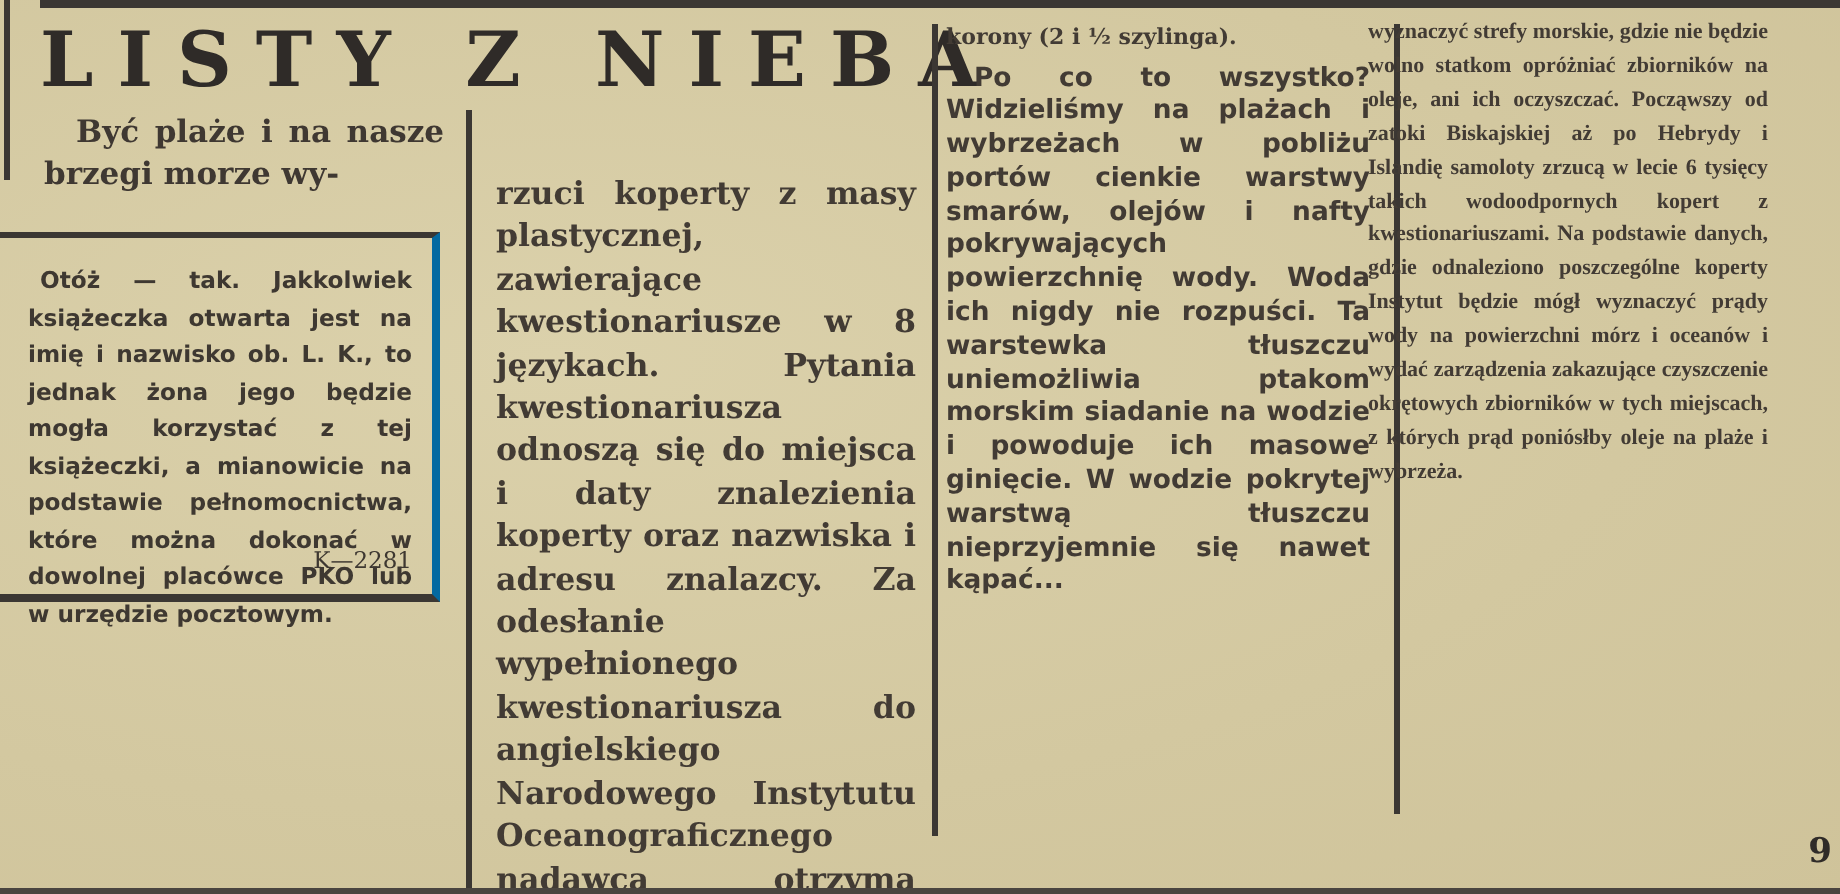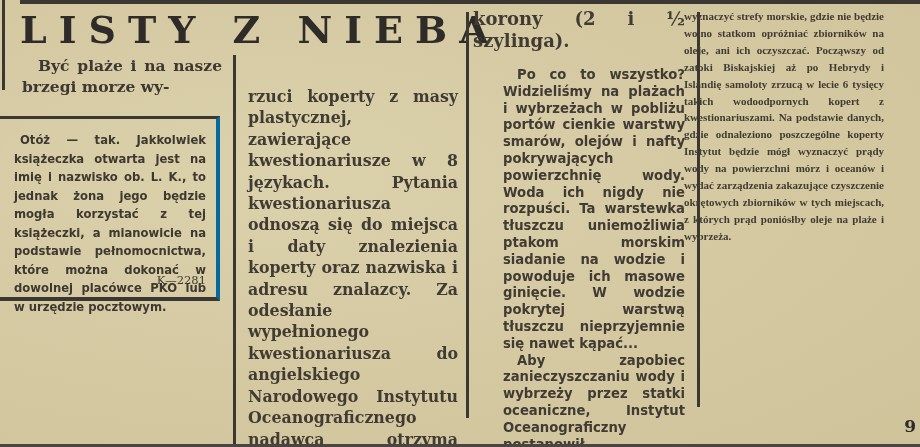--- a/index.html
+++ b/index.html
@@ -26,42 +26,42 @@
     font-size: 38px; letter-spacing: 12px; color: #2f2b28;
     white-space: nowrap; line-height: 40px;
   }
   .col {
     position: absolute;
     font-family: "DejaVu Serif", serif;
     font-weight: bold;
     color: #423b34;
   }
   .col p { text-align: justify; text-align-last: left; }
-  .col p.indent { text-indent: 14px; margin-left: 30px; }
+  .col p.indent { text-indent: 14px; }
   .lead {
     position: absolute; left: 22px; top: 55px; width: 200px;
     font-size: 15.5px; line-height: 21px; font-weight: bold;
     color: #3f3832; font-family: "DejaVu Serif", serif;
   }
   .lead p { text-indent: 16px; text-align: justify; text-align-last: left; }
   .box {
     position: absolute; left: 0; top: 116px; width: 220px; height: 185px;
     border-top: 3px solid #3b3733; border-right: 4px solid #0369a1; border-bottom: 4px solid #3b3733;
     padding: 12px 10px 0 14px;
     font-family: "DejaVu Sans", sans-serif; font-weight: bold;
     font-size: 11.6px; line-height: 18.5px; color: #3e3831;
   }
   .box p { text-align: justify; text-align-last: left; text-indent: 6px; }
   .box .sig {
     position: absolute; right: 10px; bottom: 8px;
     font-family: "DejaVu Serif", serif; font-size: 11.5px; font-weight: normal;
   }
   .col2 { left: 248px; top: 50px; width: 210px; font-size: 15.8px; line-height: 21.4px; font-weight: bold; margin-top: 36px; }
   .col3 { left: 473px; top: 8px; width: 212px; font-size: 13.2px; line-height: 16.8px; font-family: "DejaVu Sans", sans-serif; }
-  .col3 p.first { font-family: "DejaVu Serif", serif; font-size: 18px; line-height: 21.5px; margin-bottom: 16px; }
+  .col3 p.first { font-family: "DejaVu Serif", serif; font-size: 11px; line-height: 21.5px; margin-bottom: 2px; }
   .col4 { left: 684px; top: 8px; width: 200px; font-size: 11px; line-height: 16.9px; font-family: Liberation Serif, serif; }
   .page-num {
     position: absolute; right: 4px; top: 416px;
     font-family: "DejaVu Serif", serif; font-weight: bold; font-size: 17px; color: #2f2b28;
   }
   .bottom-bar {
     position: absolute; left: 0; top: 444px; width: 920px; height: 3px; background: #4a4540;
   }
 </style>
 </head>
@@ -84,21 +84,20 @@
 <div class="rule" style="left:233px; top:55px; height:390px;"></div>
 <div class="col col2">
   <p>rzuci koperty z masy plastycznej, zawierające kwestionariusze w 8 językach. Pytania kwestionariusza odnoszą się do miejsca i daty znalezienia koperty oraz nazwiska i adresu znalazcy. Za odesłanie wypełnionego kwestionariusza do angielskiego Narodowego Instytutu Oceanograficznego nadawca otrzyma premię w wysokości pół</p>
 </div>
 
 <div class="rule" style="left:466px; top:12px; height:106px;"></div>
 <div class="rule" style="left:466px; top:118px; height:300px;"></div>
 <div class="col col3">
   <p class="first">korony (2 i ½ szylinga).</p>
   <p class="indent">Po co to wszystko? Widzieliśmy na plażach i wybrzeżach w pobliżu portów cienkie warstwy smarów, olejów i nafty pokrywających powierzchnię wody. Woda ich nigdy nie rozpuści. Ta warstewka tłuszczu uniemożliwia ptakom morskim siadanie na wodzie i powoduje ich masowe ginięcie. W wodzie pokrytej warstwą tłuszczu nieprzyjemnie się nawet kąpać...</p>
-  <p class="indent">Aby zapobiec zanieczyszczaniu wody i wybrzeży przez statki oceaniczne, Instytut Oceanograficzny postanowił</p>
 </div>
 
 <div class="rule" style="left:697px; top:12px; height:395px;"></div>
 <div class="col col4">
   <p>wyznaczyć strefy morskie, gdzie nie będzie wolno statkom opróżniać zbiorników na oleje, ani ich oczyszczać. Począwszy od zatoki Biskajskiej aż po Hebrydy i Islandię samoloty zrzucą w lecie 6 tysięcy takich wodoodpornych kopert z kwestionariuszami. Na podstawie danych, gdzie odnaleziono poszczególne koperty Instytut będzie mógł wyznaczyć prądy wody na powierzchni mórz i oceanów i wydać zarządzenia zakazujące czyszczenie okrętowych zbiorników w tych miejscach, z których prąd poniósłby oleje na plaże i wybrzeża.</p>
 </div>
 
 <div class="page-num">9</div>
 <div class="bottom-bar"></div>
 

